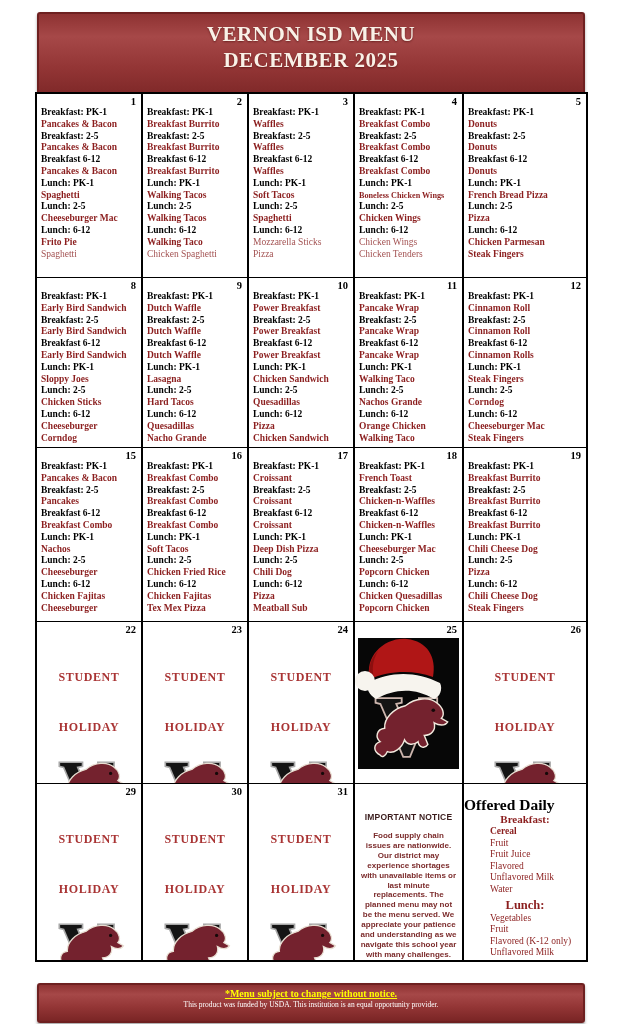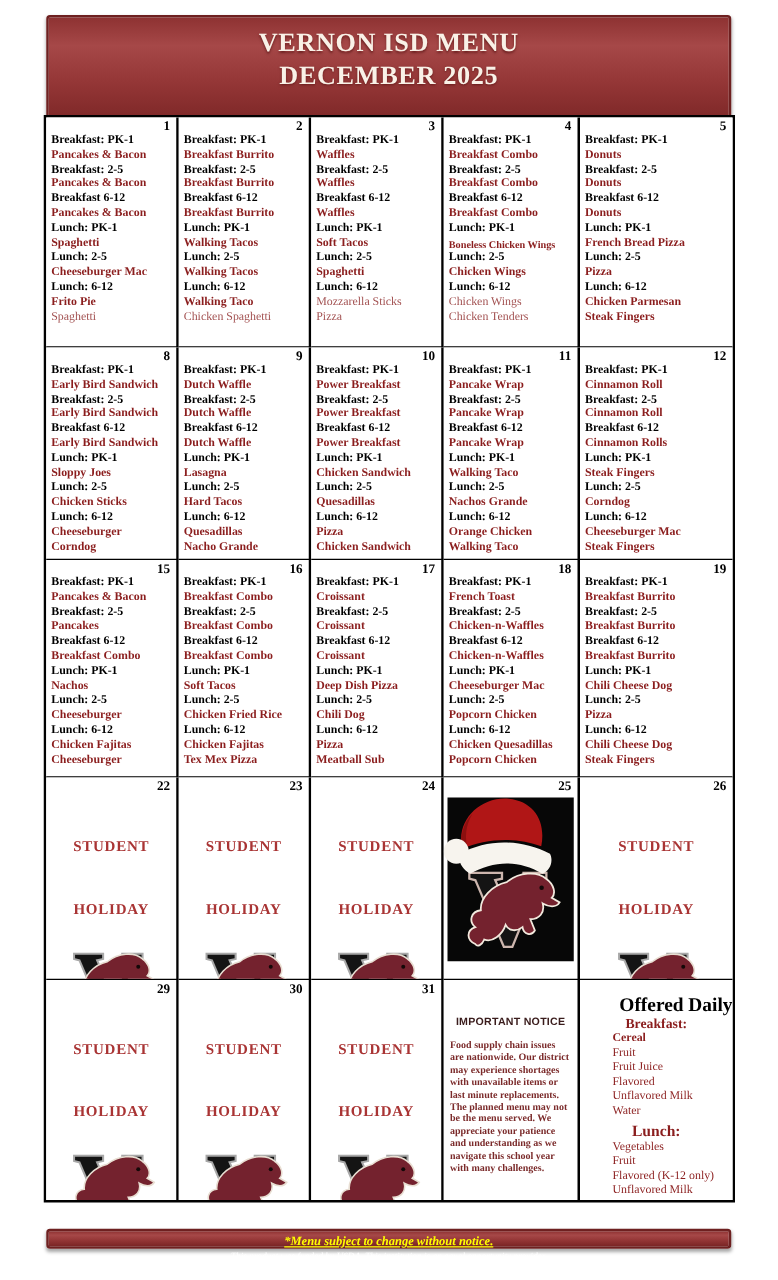--- a/index.html
+++ b/index.html
@@ -10,21 +10,21 @@
   .banner{
     position:absolute;left:37px;width:548px;box-sizing:border-box;
     background:linear-gradient(180deg,#8e3232 0%,#a64848 26%,#943636 60%,#7a2525 100%);
     border:2px solid #6e2020;border-radius:3px;
     box-shadow:0 2px 3px rgba(0,0,0,.35);
     text-align:center;color:#f9f1e7;
   }
   #header-banner{top:12px;height:91px;padding-top:7px;}
   .header-title{font-weight:bold;font-size:21px;line-height:26px;letter-spacing:.5px;
     text-shadow:0 1px 2px rgba(60,0,0,.55);}
-  #footer-banner{top:983px;height:16px;padding-top:3px;font-style:italic;}
+  #footer-banner{top:983px;height:40px;padding-top:3px;}
   .footer-line1{color:#ffff00;font-weight:bold;font-size:10px;line-height:11.5px;text-decoration:underline;}
   .footer-line2{color:#ffffff;font-size:7.5px;line-height:9px;}
 
   #grid{
     position:absolute;left:35px;top:92px;width:553px;height:870px;box-sizing:border-box;
     border:2px solid #000;display:grid;
     grid-template-columns:106px 106px 106px 109px 1fr;
     grid-template-rows:184px 170px 174px 162px 1fr;
     background:#fff;
   }
@@ -48,24 +48,24 @@
   .santa-box{position:relative;width:101px;height:131px;margin:3px auto 0;background:#070707;}
   .santa-logo{position:absolute;left:6px;top:36px;width:90px;height:94px;}
   .santa-logo svg{width:100%;height:100%;display:block;}
   .santa-logo .logo-v{stroke:#cdb6ae;}
   .santa-logo .logo-lion{stroke:#f2e9dd;}
   .santa-hat{position:absolute;left:-6px;top:-9px;width:100px;height:76px;}
   .santa-hat svg{width:100%;height:100%;display:block;}
 
   .notice-title{margin-top:28px;text-align:center;font-family:"Liberation Sans",sans-serif;
     font-weight:bold;font-size:8.5px;line-height:10px;color:#3a1c1c;letter-spacing:.2px;}
-  .notice-body{margin-top:9px;padding:0 5px;font-family:Liberation Serif, serif;
+  .notice-body{margin-top:9px;padding:0 5px;text-align:center;font-family:Liberation Sans, sans-serif;
     font-weight:bold;font-size:8px;line-height:9.9px;color:#7b2b2b;}
 
-  .off-title{margin-top:12px;text-align:right;font-weight:bold;font-size:15.5px;line-height:17px;color:#000;}
+  .off-title{margin-top:12px;text-align:left;font-weight:bold;font-size:15.5px;line-height:17px;color:#000;}
   .off-head{text-align:center;font-weight:bold;font-size:11px;line-height:13px;color:#8b1e1e;}
   .off-head.lunch{font-size:12.5px;line-height:15px;margin-top:2px;}
   .off-item{padding-left:6px;font-size:9.5px;line-height:11.6px;color:#8b1e1e;margin-left:20px;}
   .off-item.b{font-weight:bold;}
   .off-item.indent{padding-left:50px;}
 </style>
 </head>
 <body>
 
 <div class="banner" id="header-banner">

